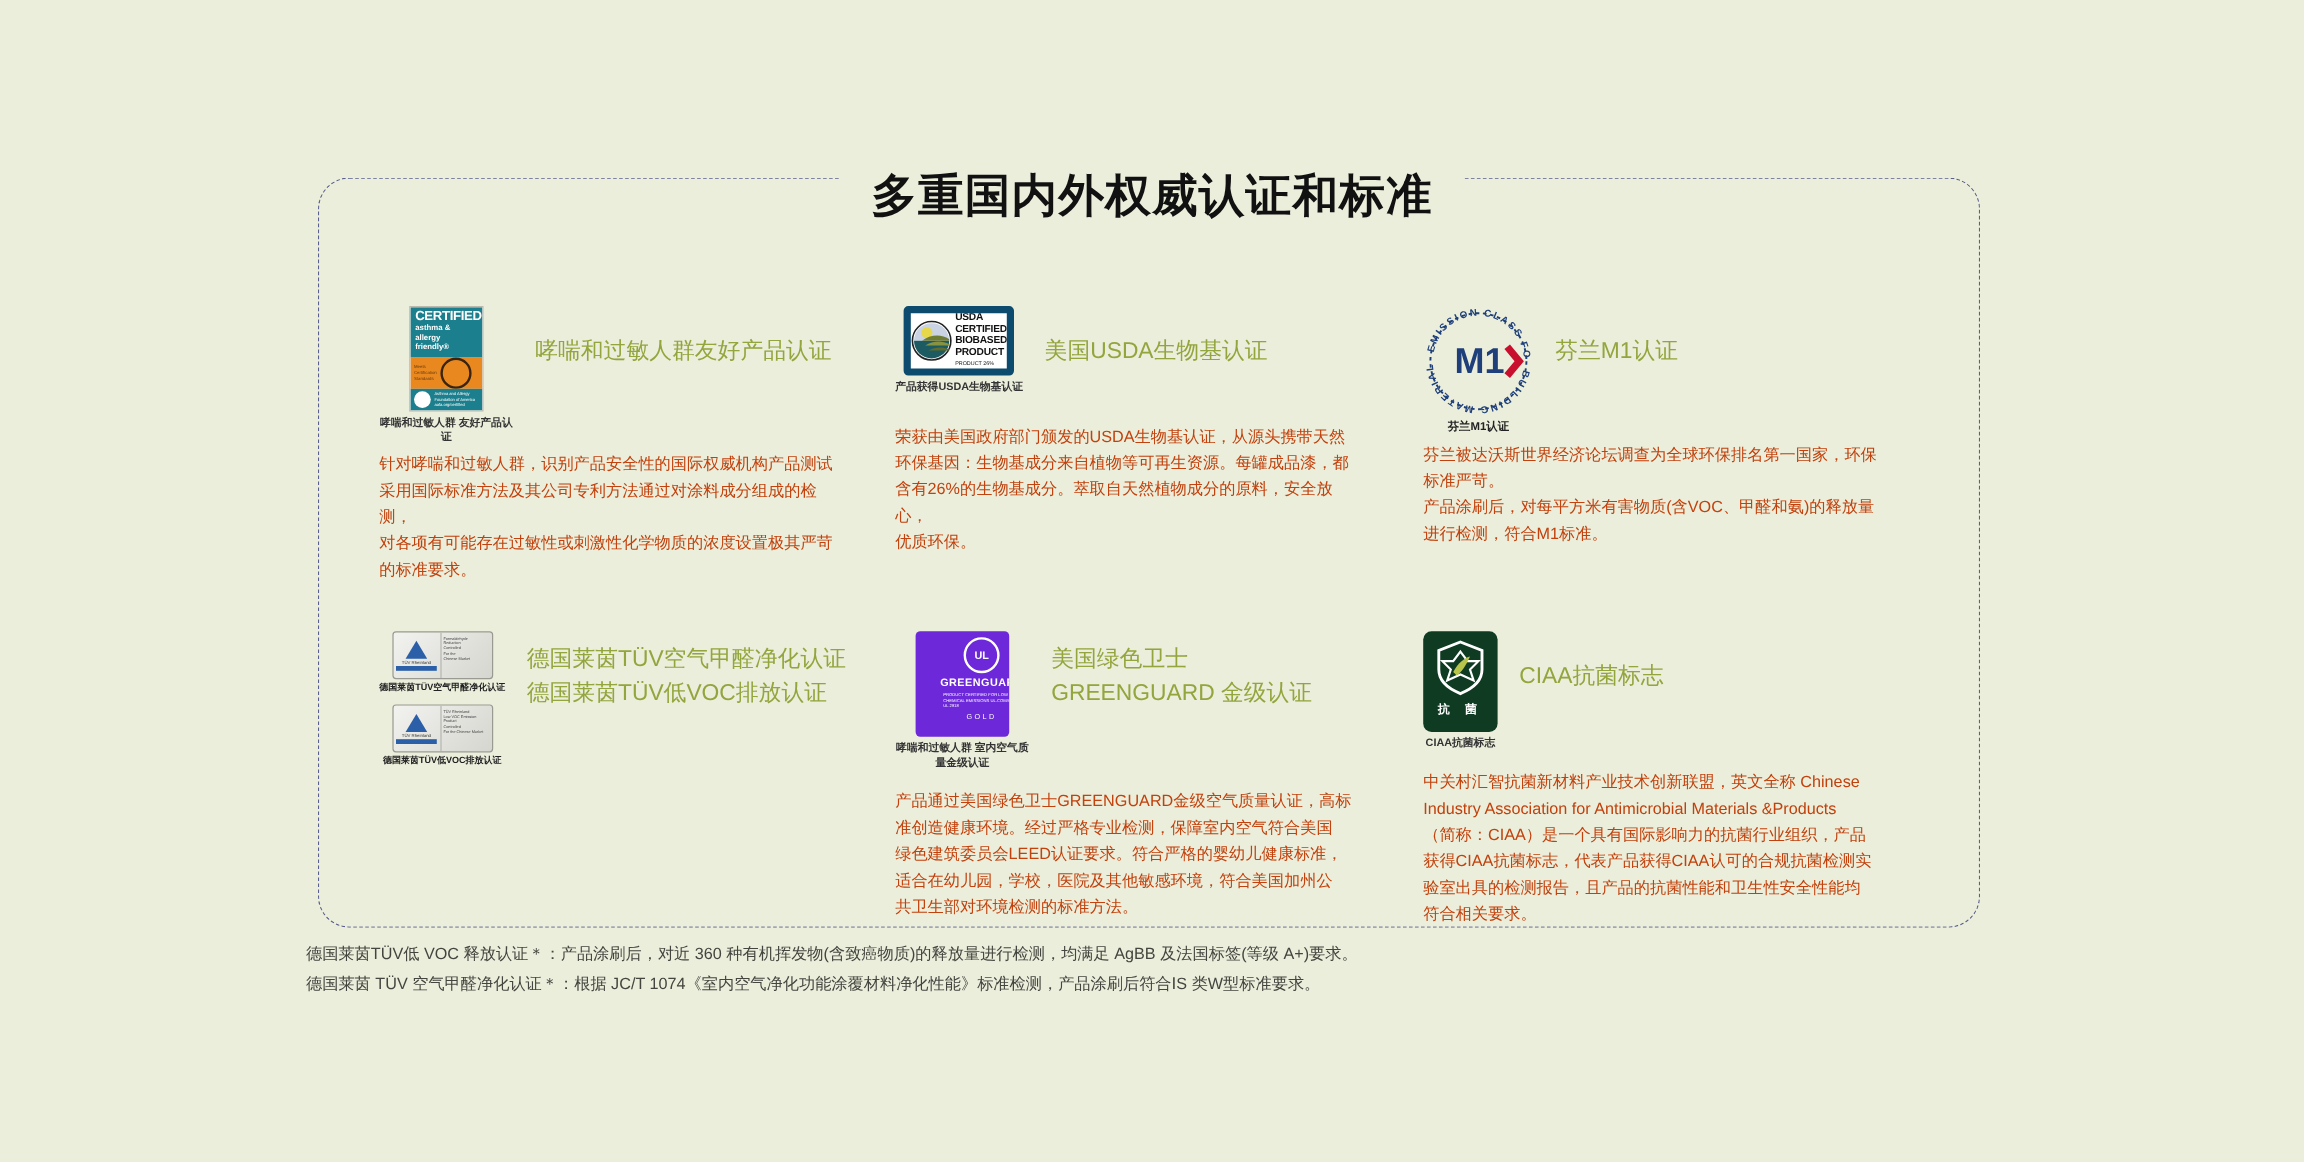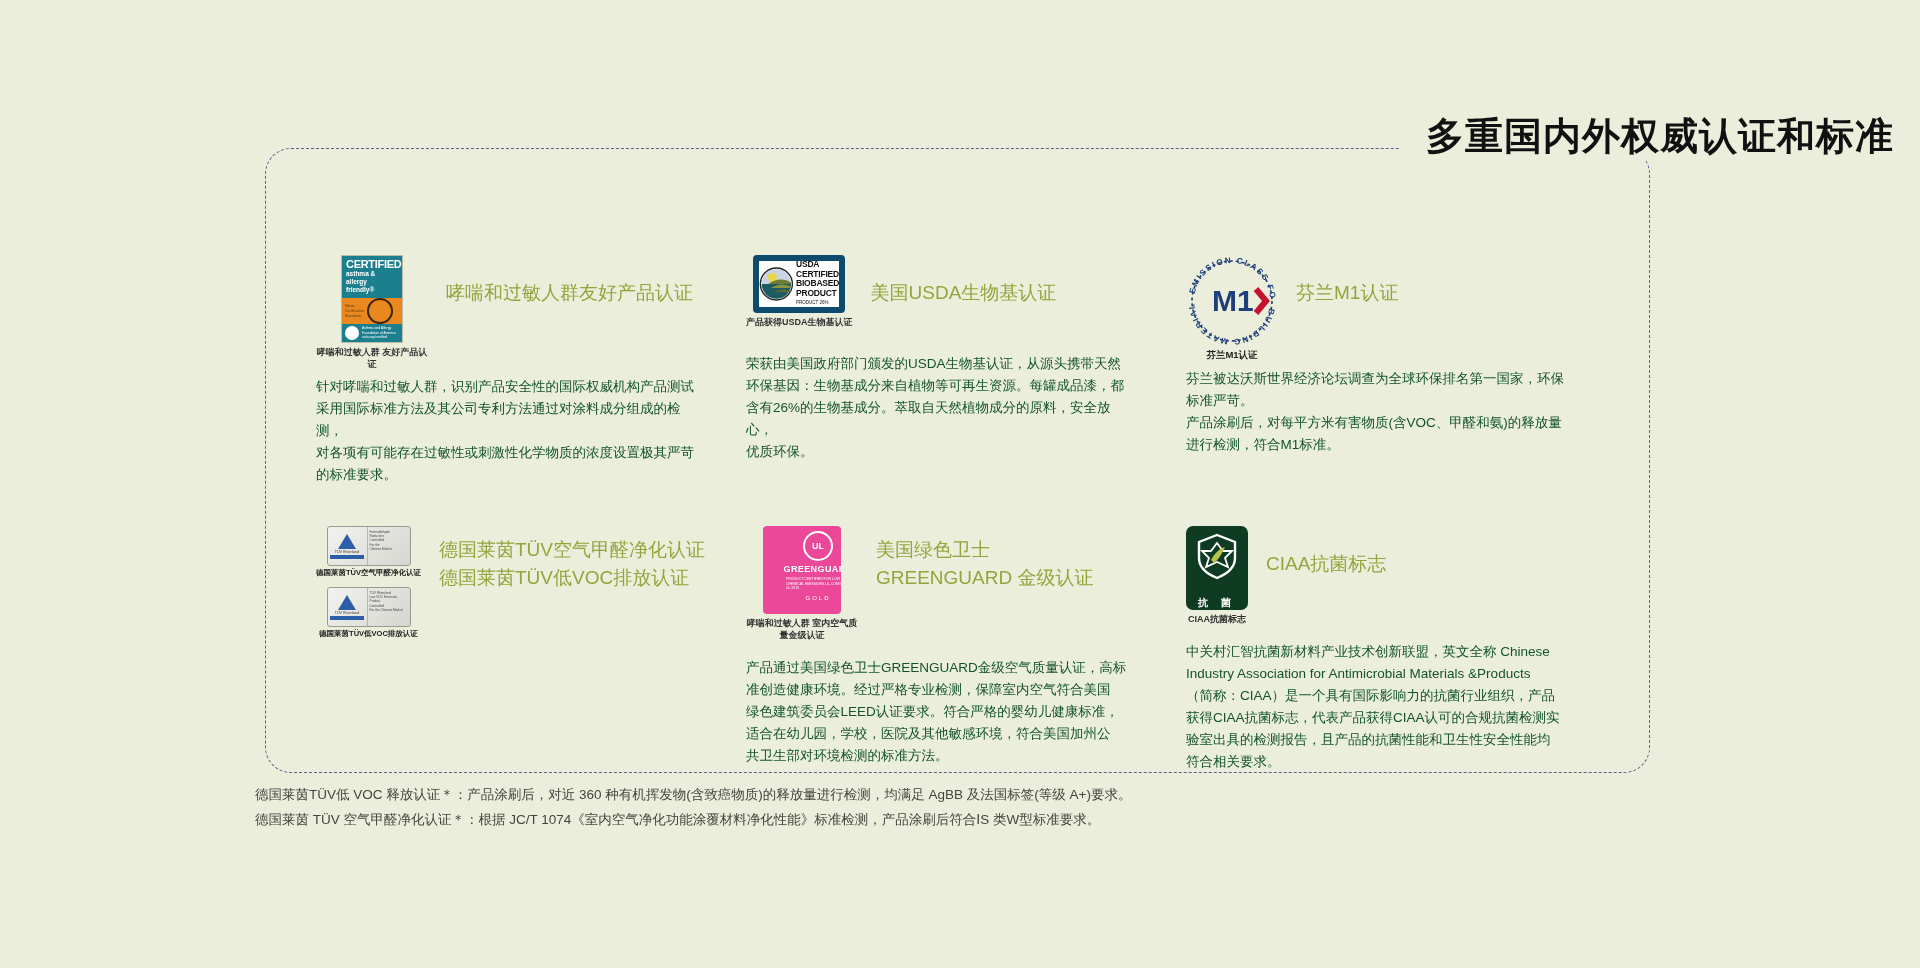--- a/index.html
+++ b/index.html
@@ -16,22 +16,22 @@
   #frame {
     position:absolute;
     left:265px; top:148px;
     width:1385px; height:625px;
     border:1.5px dashed #5b5f8e;
     border-radius:26px;
   }
   
   #title-block {
     position:absolute;
-    left:0; right:0; top:112px;
-    text-align:right;
+    left:0; right:0; top:140px;
+    text-align:center;
     pointer-events:none;
   }
   #page-title {
     display:inline-block;
     font-size:38px;
     font-weight:bold;
     color:#111;
     letter-spacing:1px;
     background:#eaeedb;
     padding:0 26px;
@@ -84,21 +84,21 @@
     line-height:28px;
     padding-left:18px;
     padding-top:24px;
     white-space:pre-line;
   }
   .cert-title.two-line { padding-top:10px; }
 
   .cert-body {
     font-size:13.5px;
     line-height:22px;
-    color:#14532d;
+    color:#c2410c;
     white-space:pre-line;
     margin-top:6px;
     padding-right:30px;
   }
 
   
   .row2 .cert-head { margin-top:26px; }
   .row2 .cert-body { margin-top:16px; }
 
   
@@ -136,30 +136,30 @@
                background:linear-gradient(135deg,#f2f2ef,#d6d6d0); display:flex; overflow:hidden; }
   .tuv-left { width:40px; display:flex; flex-direction:column; align-items:center; justify-content:center;
               border-right:1px solid #b7b7b0;}
   .tuv-tri { width:0;height:0;border-left:9px solid transparent;border-right:9px solid transparent;
              border-bottom:15px solid #2b5fa8; }
   .tuv-lbl { font-size:3.6px; color:#333; margin-top:1px; }
   .tuv-bar { background:#2b5fa8; color:#fff; font-size:3.4px; width:34px; text-align:center; margin-top:1px;}
   .tuv-right { flex:1; font-size:3.2px; color:#444; line-height:4.2px; padding:3px 2px; }
   .tuv-cap { font-size:7.5px; font-weight:bold; color:#222; text-align:center; margin-top:2px; }
 
-  .gg-badge { width:78px; height:88px; background:#ec4899; border-radius:4px; overflow:hidden;
+  .gg-badge { width:78px; height:88px; background:#6d28d9; border-radius:4px; overflow:hidden;
               display:flex; flex-direction:column; align-items:center; padding-top:5px;padding-left:32px; }
   .gg-circle { width:30px;height:30px;border-radius:50%; border:2px solid #fff; display:flex;
                align-items:center; justify-content:center; color:#fff; font-size:9px; font-weight:bold;}
   .gg-name { color:#fff; font-size:9px; font-weight:bold; letter-spacing:0.4px; margin-top:3px; }
   .gg-sub { color:#fff; font-size:3.5px; line-height:4.6px; margin-top:3px; text-align:left; width:64px;}
   .gg-gold { color:#fff; font-size:6px; letter-spacing:2px; margin-top:4px; }
 
   .ciaa-badge { width:62px; height:84px; background:#0f3b23; border-radius:7px;
-                display:flex; flex-direction:column; align-items:center; justify-content:space-between; padding-top:6px;}
+                display:flex; flex-direction:column; align-items:center; justify-content:flex-start; padding-top:6px;}
   .ciaa-kj { color:#fff; font-size:10px; font-weight:bold; letter-spacing:5px; margin-top:4px; }
 </style>
 </head>
 <body>
 
 <div id="frame"></div>
 
 <div id="title-block">
   <div id="page-title">多重国内外权威认证和标准</div>
 </div>

